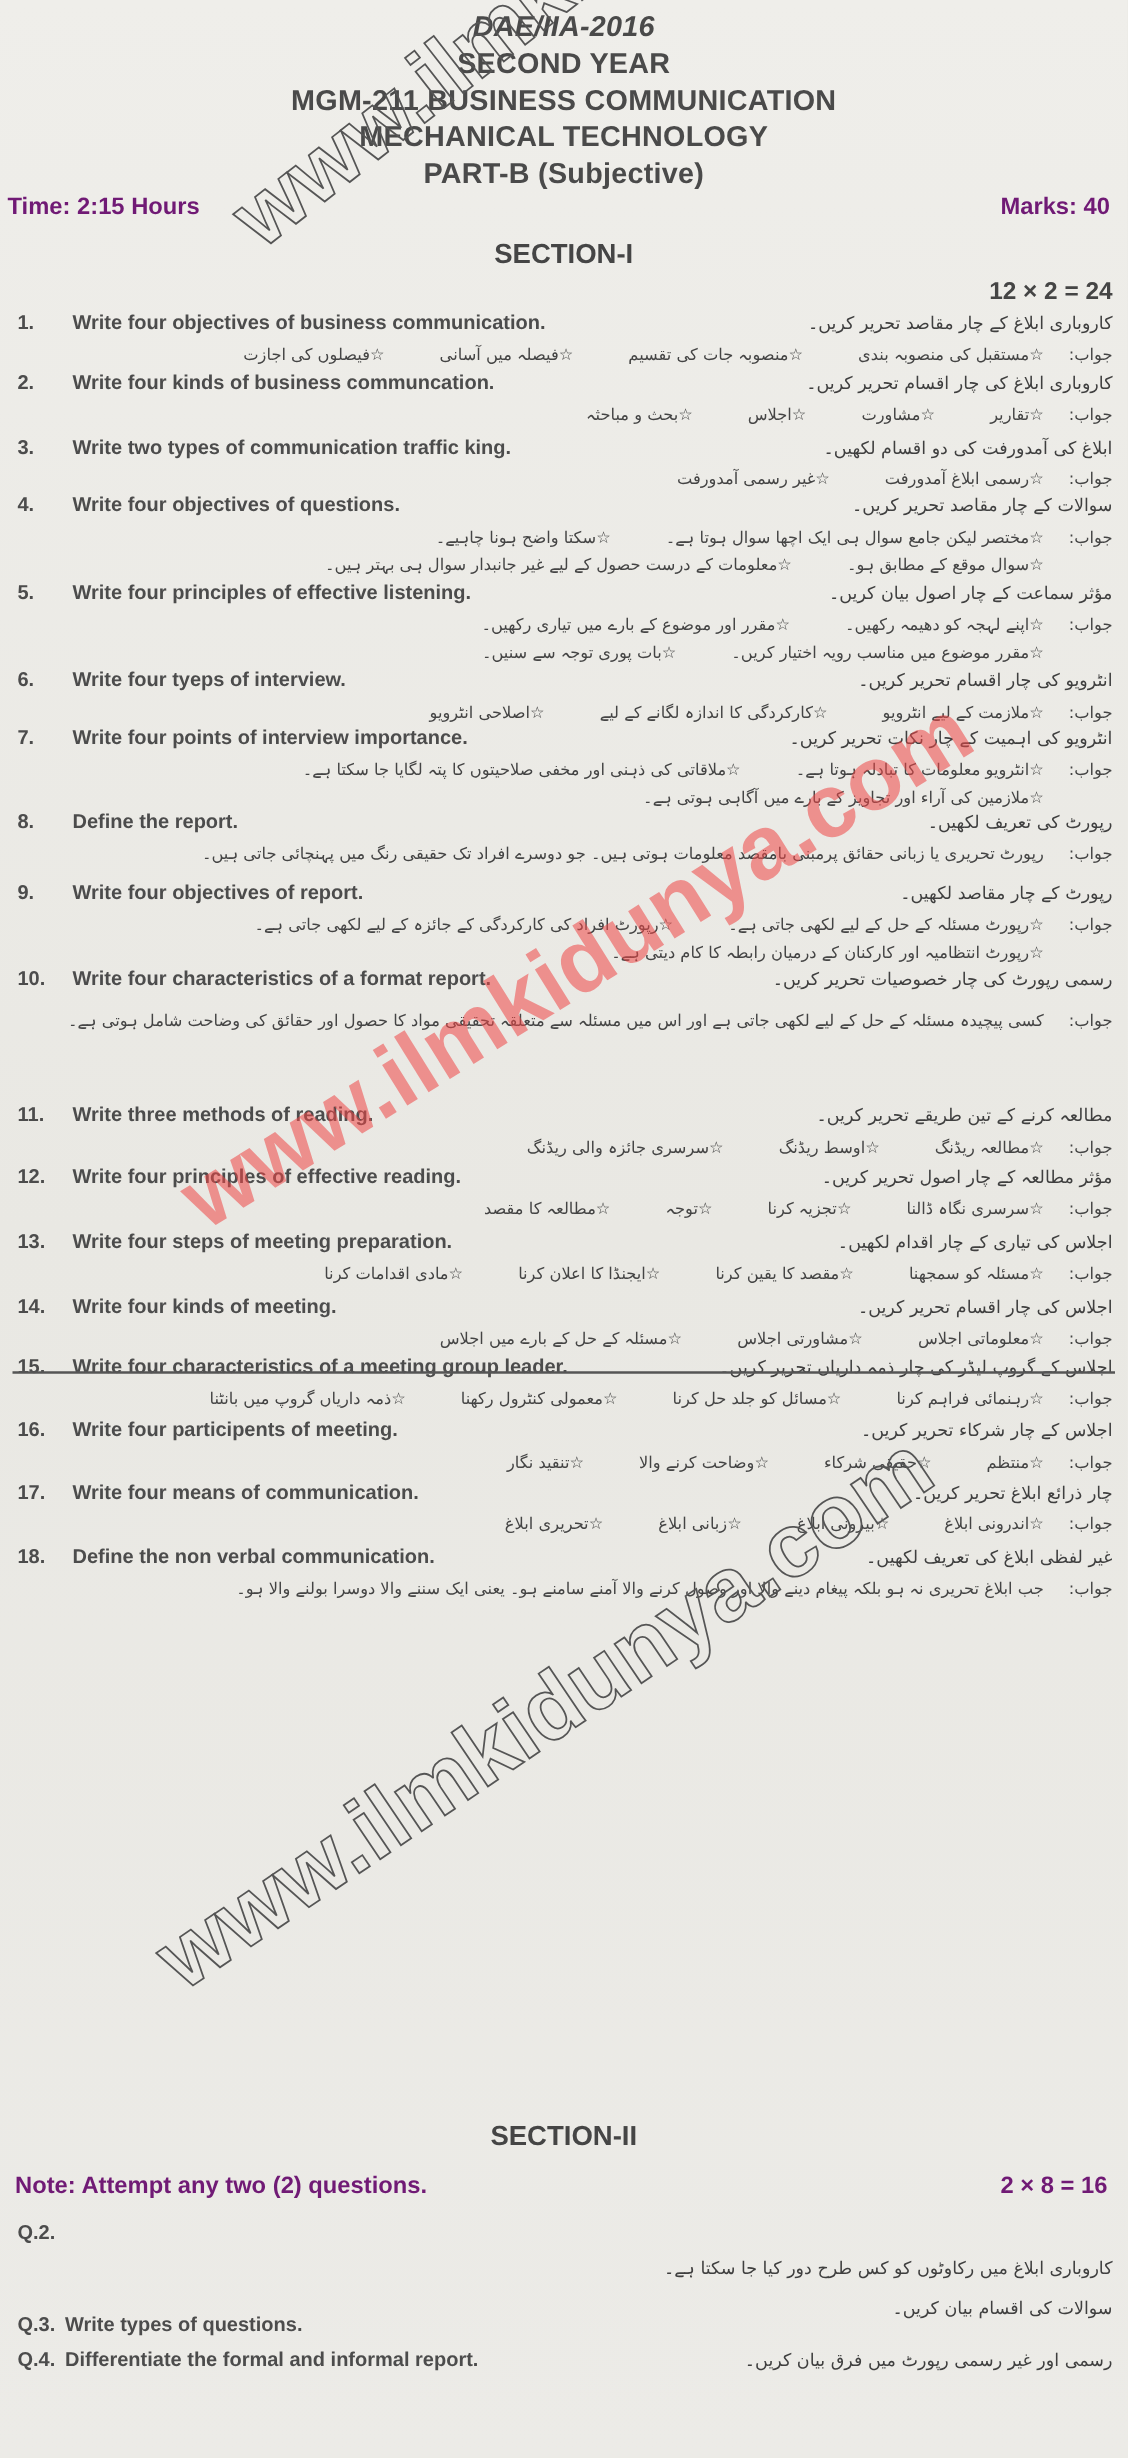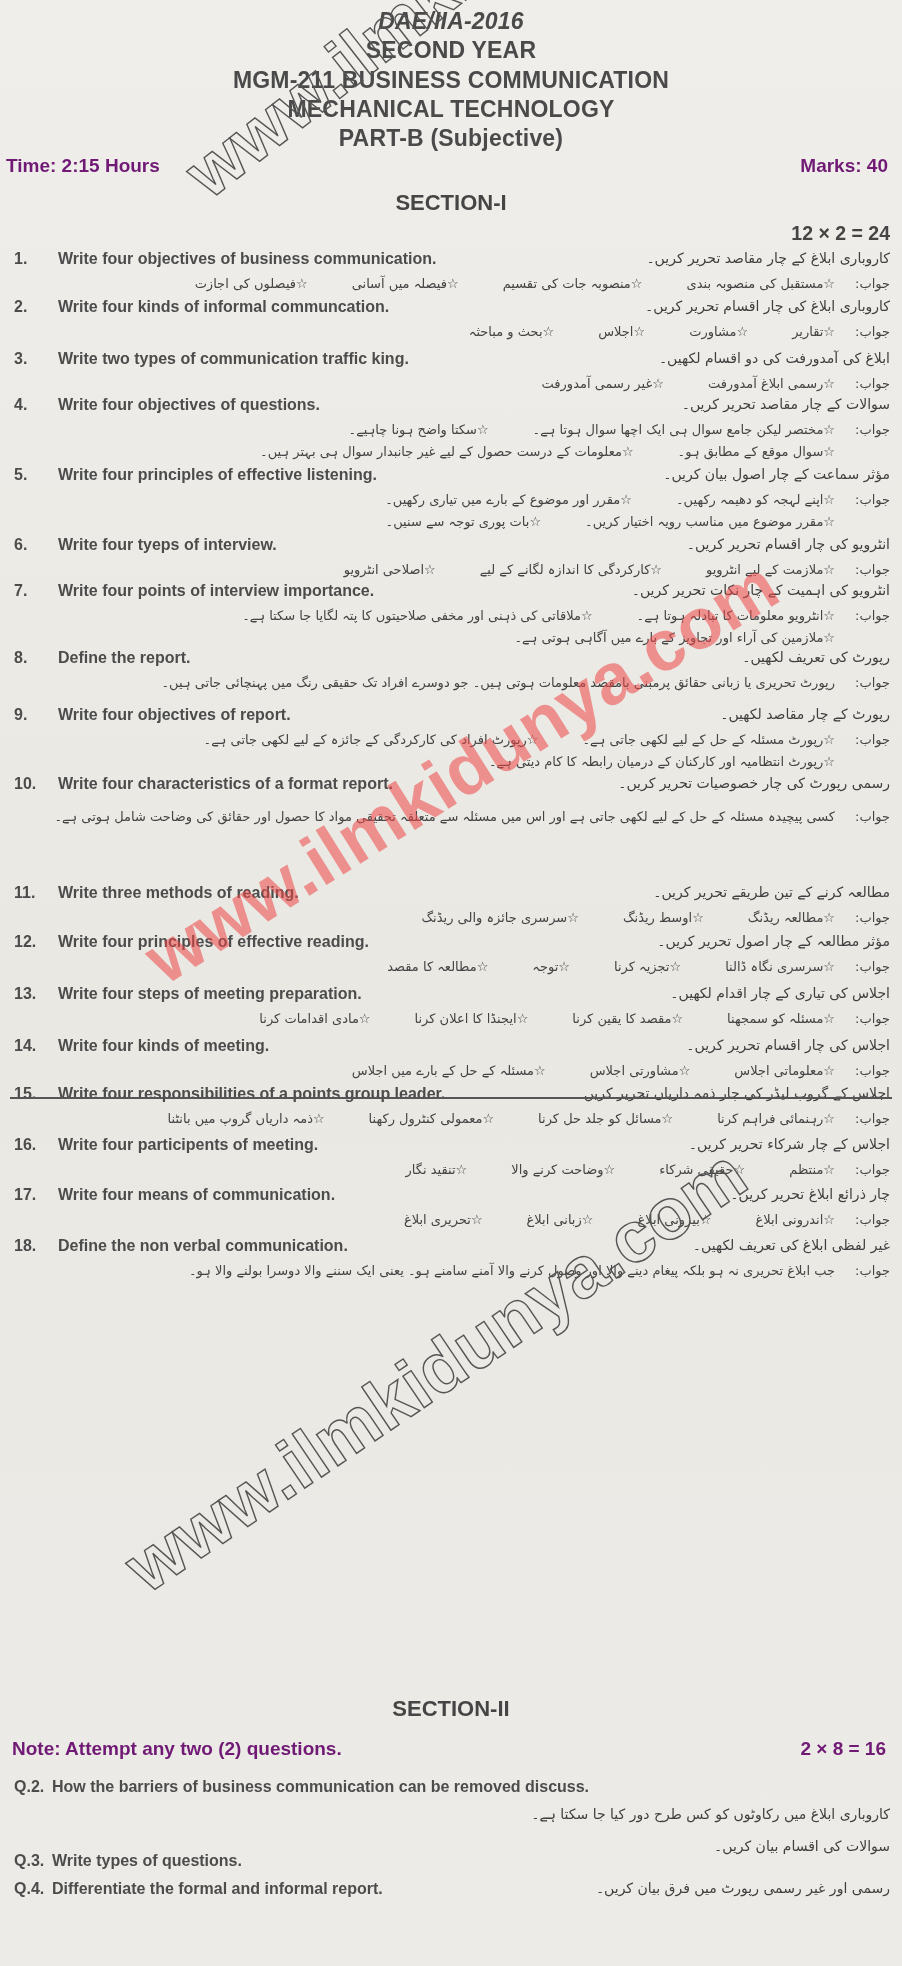--- a/index.html
+++ b/index.html
@@ -50,21 +50,21 @@
 
 <div id="q-list">
     <div class="q" style="top: 250px;">
       <span class="num">1.</span>
       <span class="en">Write four objectives of business communication.</span>
       <span class="ur">کاروباری ابلاغ کے چار مقاصد تحریر کریں۔</span>
     </div>
     <div class="ans" style="top: 276px;"><span class="lbl">جواب:</span><span class="it">مستقبل کی منصوبہ بندی</span><span class="it">منصوبہ جات کی تقسیم</span><span class="it">فیصلہ میں آسانی</span><span class="it">فیصلوں کی اجازت</span></div>
     <div class="q" style="top: 298px;">
       <span class="num">2.</span>
-      <span class="en">Write four kinds of informal communcation.</span>
+      <span class="en">Write four kinds of business communcation.</span>
       <span class="ur">کاروباری ابلاغ کی چار اقسام تحریر کریں۔</span>
     </div>
     <div class="ans" style="top: 324px;"><span class="lbl">جواب:</span><span class="it">تقاریر</span><span class="it">مشاورت</span><span class="it">اجلاس</span><span class="it">بحث و مباحثہ</span></div>
     <div class="q" style="top: 350px;">
       <span class="num">3.</span>
       <span class="en">Write two types of communication traffic king.</span>
       <span class="ur">ابلاغ کی آمدورفت کی دو اقسام لکھیں۔</span>
     </div>
     <div class="ans" style="top: 376px;"><span class="lbl">جواب:</span><span class="it">رسمی ابلاغ آمدورفت</span><span class="it">غیر رسمی آمدورفت</span></div>
     <div class="q" style="top: 396px;">
@@ -132,21 +132,21 @@
     </div>
     <div class="ans" style="top: 1011px;"><span class="lbl">جواب:</span><span class="it">مسئلہ کو سمجھنا</span><span class="it">مقصد کا یقین کرنا</span><span class="it">ایجنڈا کا اعلان کرنا</span><span class="it">مادی اقدامات کرنا</span></div>
     <div class="q" style="top: 1037px;">
       <span class="num">14.</span>
       <span class="en">Write four kinds of meeting.</span>
       <span class="ur">اجلاس کی چار اقسام تحریر کریں۔</span>
     </div>
     <div class="ans" style="top: 1063px;"><span class="lbl">جواب:</span><span class="it">معلوماتی اجلاس</span><span class="it">مشاورتی اجلاس</span><span class="it">مسئلہ کے حل کے بارے میں اجلاس</span></div>
     <div class="q" style="top: 1085px;">
       <span class="num">15.</span>
-      <span class="en">Write four responsibilities of a points group leader.</span>
+      <span class="en">Write four characteristics of a meeting group leader.</span>
       <span class="ur">اجلاس کے گروپ لیڈر کی چار ذمہ داریاں تحریر کریں۔</span>
     </div>
     <div class="ans" style="top: 1111px;"><span class="lbl">جواب:</span><span class="it">رہنمائی فراہم کرنا</span><span class="it">مسائل کو جلد حل کرنا</span><span class="it">معمولی کنٹرول رکھنا</span><span class="it">ذمہ داریاں گروپ میں بانٹنا</span></div>
     <div class="q" style="top: 1136px;">
       <span class="num">16.</span>
       <span class="en">Write four participents of meeting.</span>
       <span class="ur">اجلاس کے چار شرکاء تحریر کریں۔</span>
     </div>
     <div class="ans" style="top: 1162px;"><span class="lbl">جواب:</span><span class="it">منتظم</span><span class="it">حقیقی شرکاء</span><span class="it">وضاحت کرنے والا</span><span class="it">تنقید نگار</span></div>
     <div class="q" style="top: 1186px;">
@@ -164,21 +164,20 @@
   </div>
 
 <div class="rule" style="top:1097px;"></div>
 
 <div class="sec" style="top:1696px;">SECTION-II</div>
 <div class="abs meta" style="left:12px; top:1738px; font-size:19px;">Note: Attempt any two (2) questions.</div>
 <div class="abs meta" style="right:16px; top:1738px; font-size:19px;">2 × 8 = 16</div>
 
 <div class="q q2" style="top:1778px;">
   <span class="en">Q.2.</span>
-  <span class="en" style="left:52px;">How the barriers of business communication can be removed discuss.</span>
 </div>
 <div class="q" style="top:1806px;">
   <span class="ur">کاروباری ابلاغ میں رکاوٹوں کو کس طرح دور کیا جا سکتا ہے۔</span>
 </div>
 <div class="q" style="top:1838px;">
   <span class="ur">سوالات کی اقسام بیان کریں۔</span>
 </div>
 <div class="q q2" style="top:1852px;">
   <span class="en">Q.3.</span>
   <span class="en" style="left:52px;">Write types of questions.</span>

